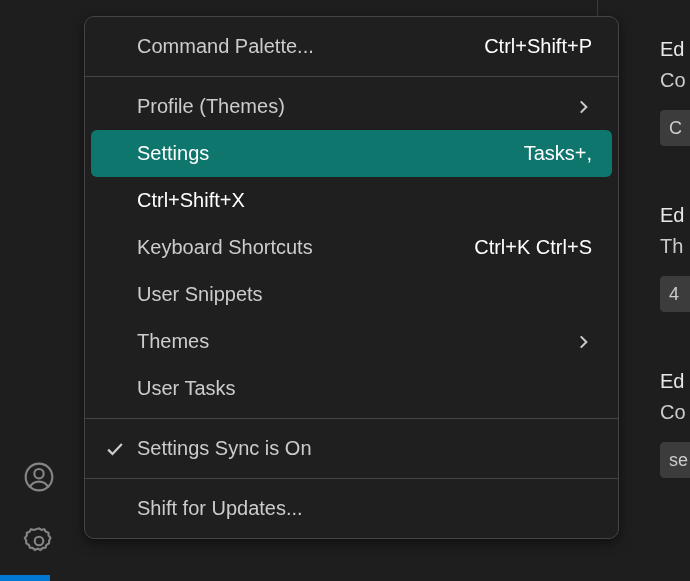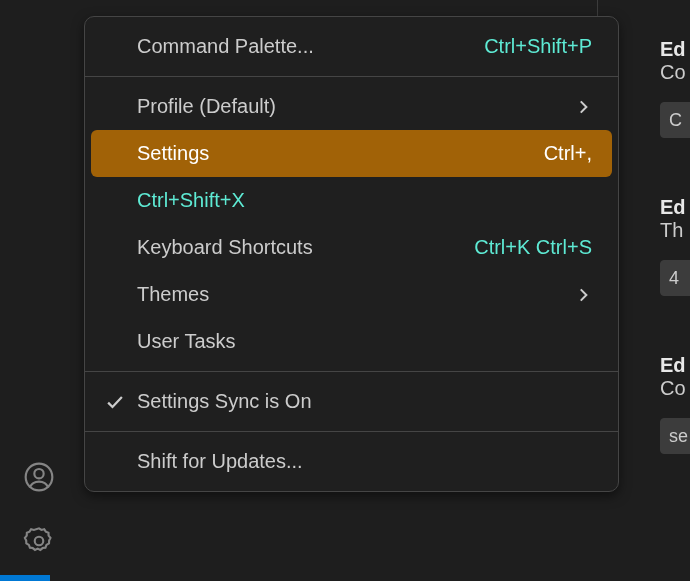--- a/index.html
+++ b/index.html
@@ -69,26 +69,26 @@
       height: 47px;
       padding: 0 20px 0 46px;
       font-size: 20px;
       color: #cccccc;
       cursor: pointer;
       position: relative;
       margin: 0 6px;
       border-radius: 6px;
     }
     .menu-item.selected {
-      background: #a16207;
+      background: #0f766e;
       color: #ffffff;
       justify-content: center;
     }
     .menu-label { flex: 1; }
-    .menu-shortcut { color: #5eead4; font-size: 20px; }
+    .menu-shortcut { color: #ffffff; font-size: 20px; }
     .menu-item.selected .menu-shortcut { color: #ffffff; }
     .menu-sep {
       height: 1px;
       background: #454545;
       margin: 6px 0;
     }
     .check-icon {
       position: absolute;
       left: 14px;
       width: 20px;
@@ -106,22 +106,22 @@
     }
     .right-content {
       position: absolute;
       left: 660px;
       top: 30px;
       width: 30px;
       height: 551px;
       font-size: 20px;
       color: #e8e8e8;
     }
-    .rc-heading { font-weight: 700; margin-top: 8px; }
-    .rc-text { color: #cccccc; margin-top: 0; }
+    .rc-heading { font-weight: 400; margin-top: 8px; }
+    .rc-text { color: #cccccc; margin-top: 8px; }
     .rc-input {
       margin-top: 18px;
       height: 36px;
       background: #3c3c3c;
       border: 1px solid #3c3c3c;
       color: #cccccc;
       padding: 0 8px;
       font-size: 18px;
       width: 100px;
       border-radius: 4px;
@@ -149,37 +149,40 @@
 
 <div class="sidebar-edge"></div>
 
 <div class="context-menu">
   <div class="menu-item">
     <span class="menu-label">Command Palette...</span>
     <span class="menu-shortcut">Ctrl+Shift+P</span>
   </div>
   <div class="menu-sep"></div>
   <div class="menu-item">
-    <span class="menu-label">Profile (Default)</span>
+    <span class="menu-label">Profile (Themes)</span>
     <span class="chevron">
       <svg viewBox="0 0 16 16" fill="none" stroke="currentColor" stroke-width="1.8">
           <path d="M6 3l5 5-5 5"></path>
         </svg>
     </span>
   </div>
   <div class="menu-item selected">
     <span class="menu-label">Settings</span>
-    <span class="menu-shortcut">Ctrl+,</span>
+    <span class="menu-shortcut">Tasks+,</span>
   </div>
   <div class="menu-item">
     <span class="menu-shortcut">Ctrl+Shift+X</span>
   </div>
   <div class="menu-item">
     <span class="menu-label">Keyboard Shortcuts</span>
     <span class="menu-shortcut">Ctrl+K Ctrl+S</span>
+  </div>
+  <div class="menu-item">
+    <span class="menu-label">User Snippets</span>
   </div>
   <div class="menu-item">
     <span class="menu-label">Themes</span>
     <span class="chevron">
       <svg viewBox="0 0 16 16" fill="none" stroke="currentColor" stroke-width="1.8">
           <path d="M6 3l5 5-5 5"></path>
         </svg>
     </span>
   </div>
   <div class="menu-item">

